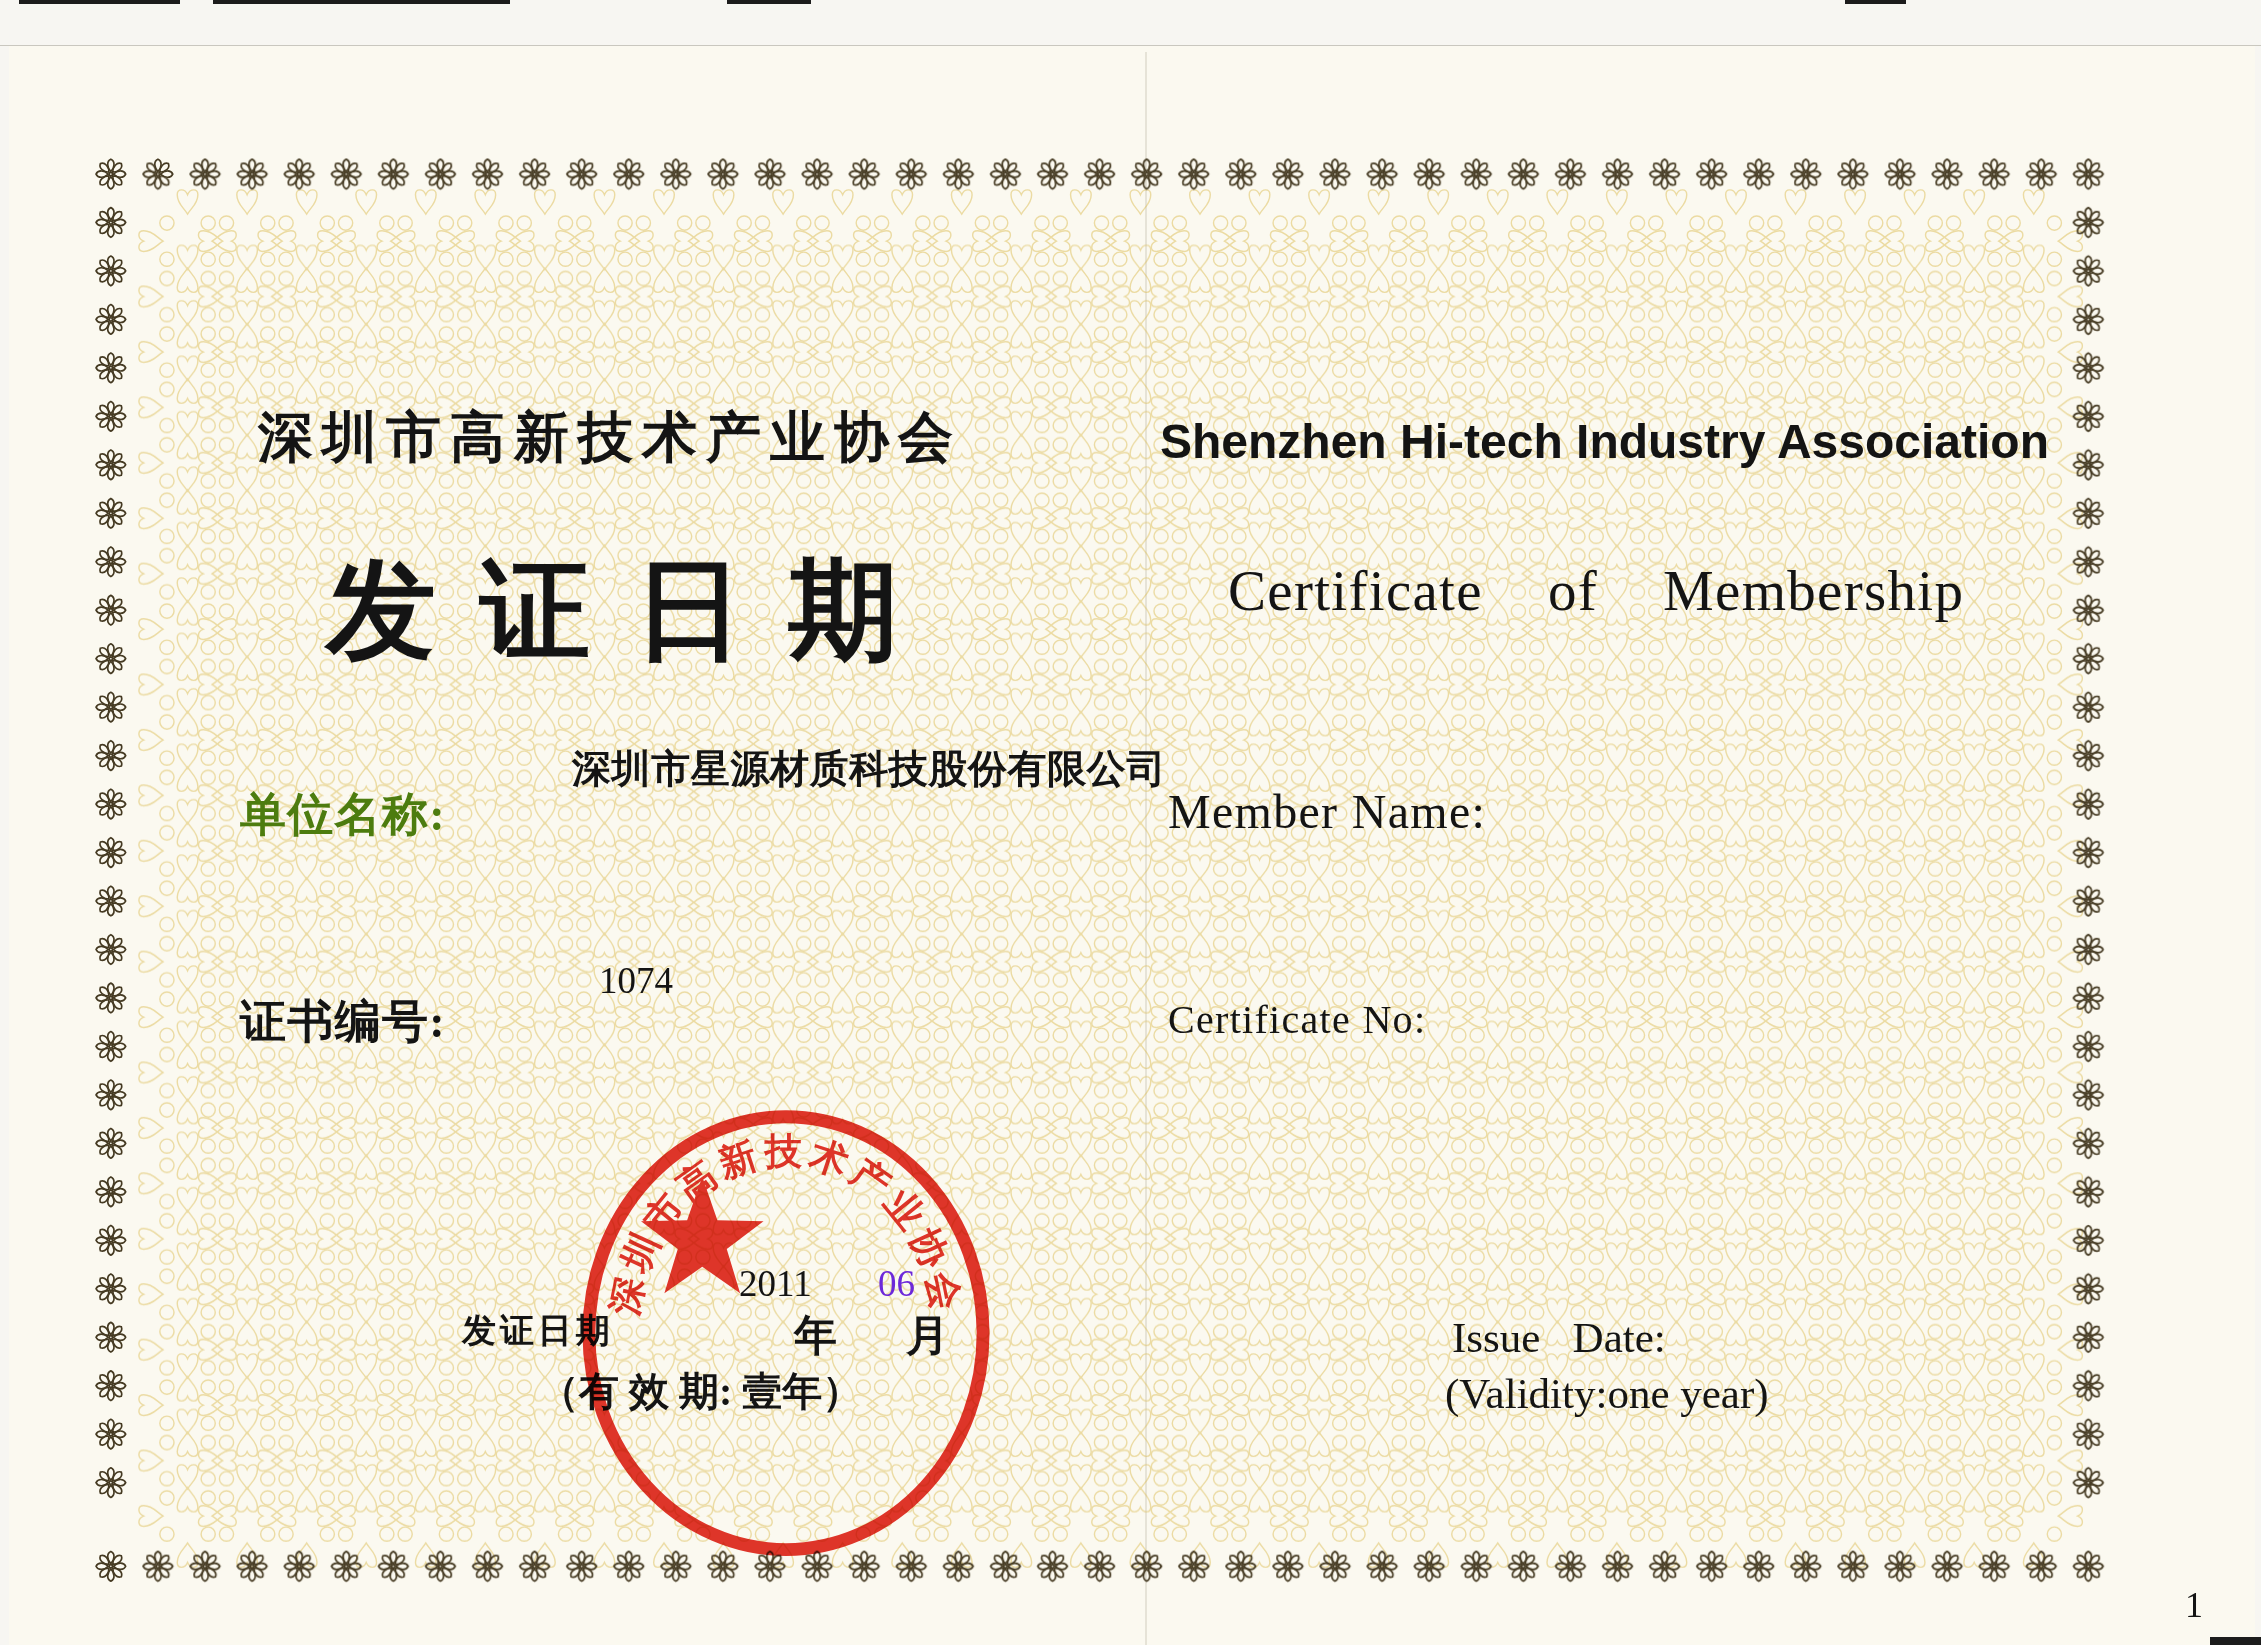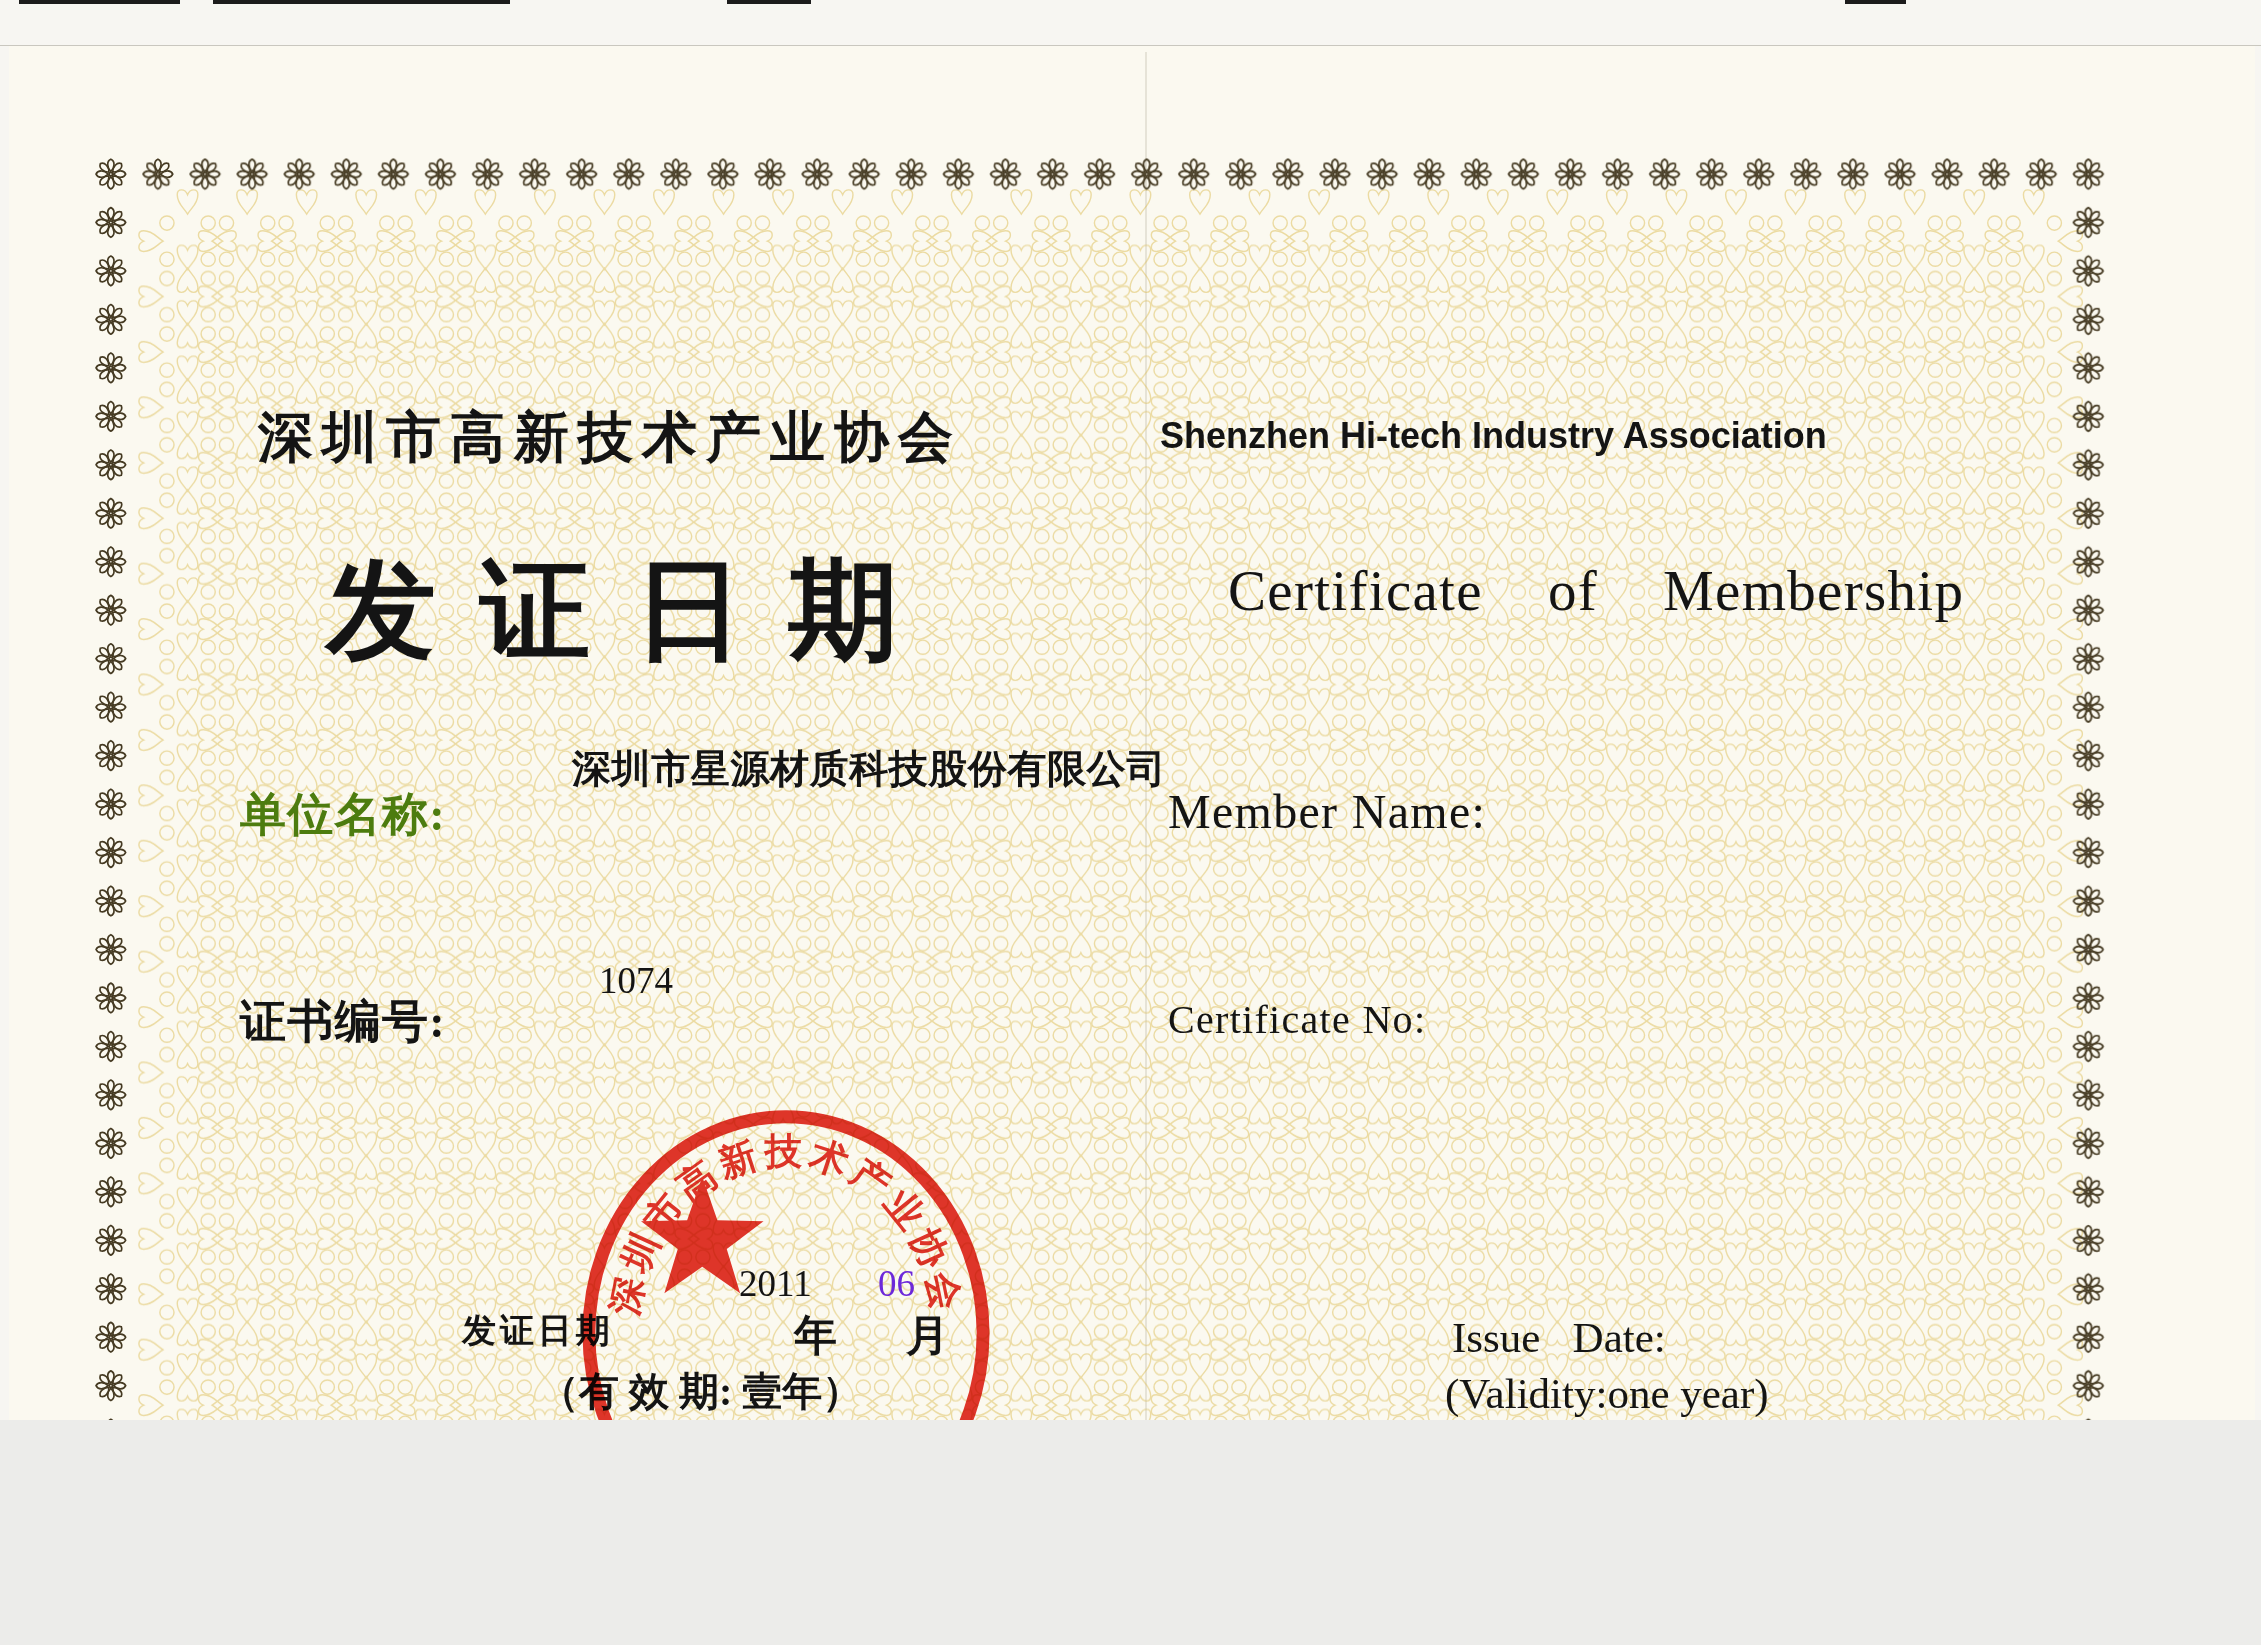--- a/index.html
+++ b/index.html
@@ -1,25 +1,25 @@
 <!DOCTYPE html>
 <html style="font-size:10.3px"><head>
 <meta charset="utf-8">
 <style>
   html,body{margin:0;padding:0;background:#ececea;}
-  .page{position:relative;width:2261px;height:1420px;background:#f7f6f2;overflow:hidden;
+  .page{position:relative;width:2261px;height:1645px;background:#f7f6f2;overflow:hidden;
         font-family:"Liberation Serif","DejaVu Serif",serif;color:#141414;}
   .paper{position:absolute;left:9px;top:46px;right:6.4px;bottom:0;background:#fbf9f0;}
   .edge-line{position:absolute;left:0;top:45px;width:100%;height:1.3px;background:#c9c7bf;}
   .crease{position:absolute;top:52px;height:1593px;width:1.9px;background:rgba(140,130,105,.18);}
   .artifact{position:absolute;background:#1c1c1c;}
   .deco-svg{position:absolute;left:0;top:0;}
   .txt{position:absolute;line-height:1;white-space:pre;}
   .org-cn{left:258px;top:410px;font-size:55px;font-weight:bold;letter-spacing:9px;}
-  .org-en{left:1160px;top:418px;font-size:36px;font-weight:bold;letter-spacing:0;
+  .org-en{left:1160px;top:418px;font-size:48px;font-weight:bold;letter-spacing:0;
           font-family:"Liberation Sans","DejaVu Sans",sans-serif;}
   .title-cn{left:326px;top:556px;font-size:110px;font-weight:bold;letter-spacing:44px;}
   .title-en{left:1228px;top:562px;font-size:57px;font-weight:500;word-spacing:17px;letter-spacing:1.3px;}
   .company{left:572px;top:749px;font-size:39px;font-weight:bold;letter-spacing:0.6px;}
   .label-member-cn{left:240px;top:792px;font-size:46px;font-weight:bold;letter-spacing:1.3px;}
   .label-member-en{left:1168px;top:788px;font-size:48px;letter-spacing:1.3px;}
   .certno-value{left:599px;top:962px;font-size:37px;}
   .label-certno-cn{left:240px;top:999px;font-size:46px;font-weight:bold;letter-spacing:1.3px;}
   .label-certno-en{left:1168px;top:1000px;font-size:40px;letter-spacing:1.3px;}
   .issue-label-cn{left:462px;top:1314px;font-size:34px;font-weight:bold;letter-spacing:3.9px;}

